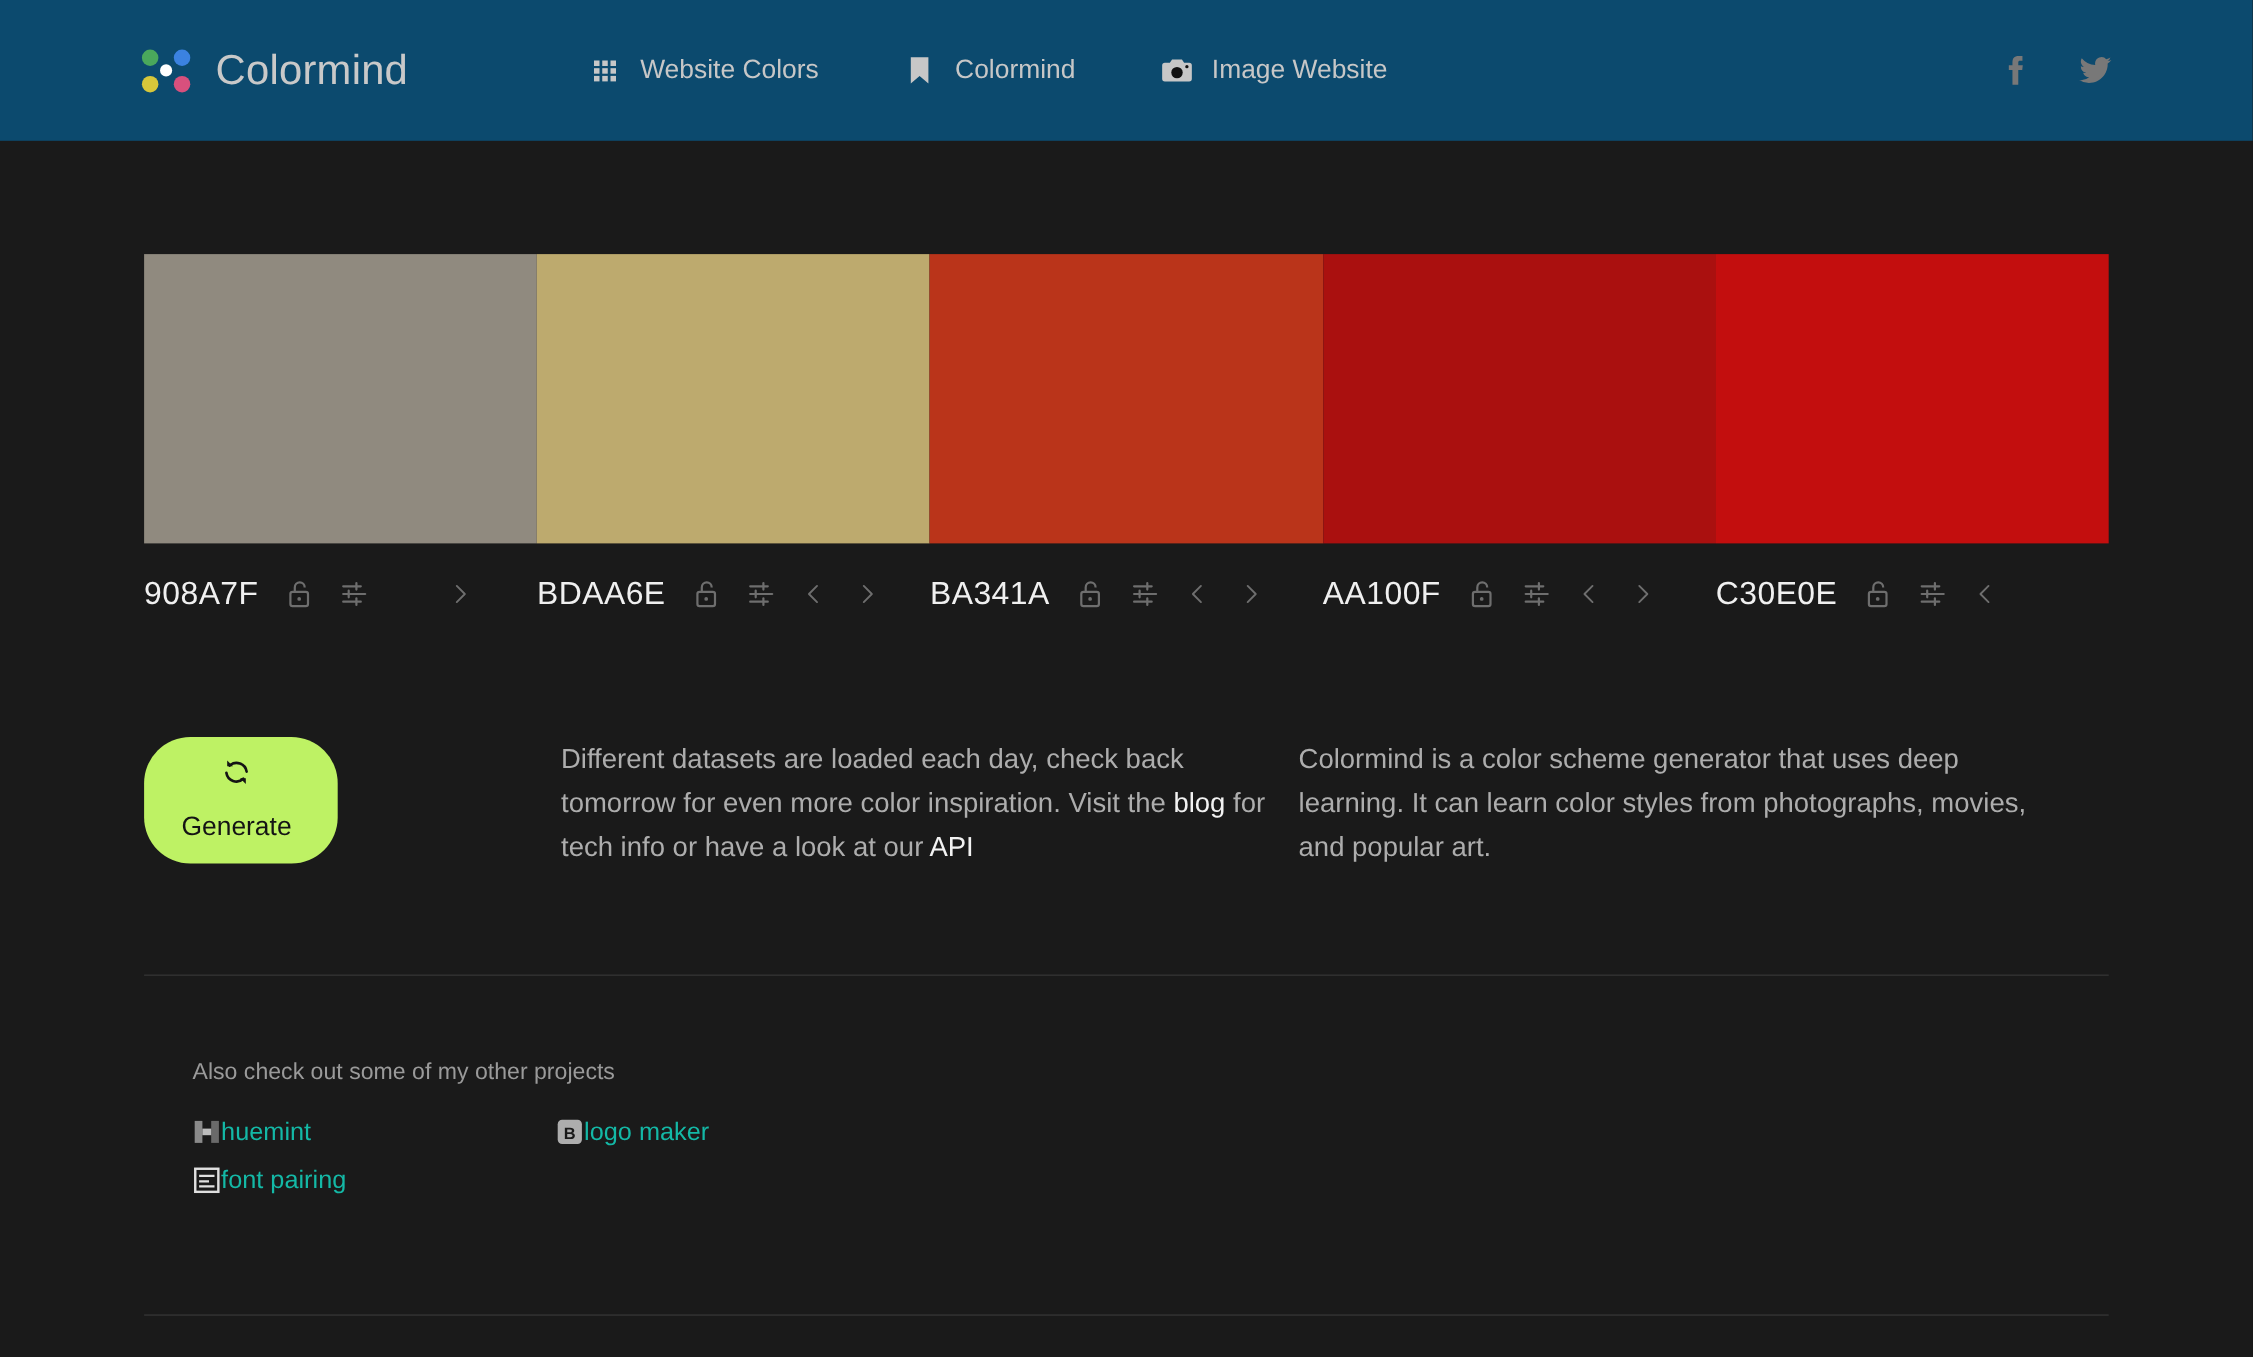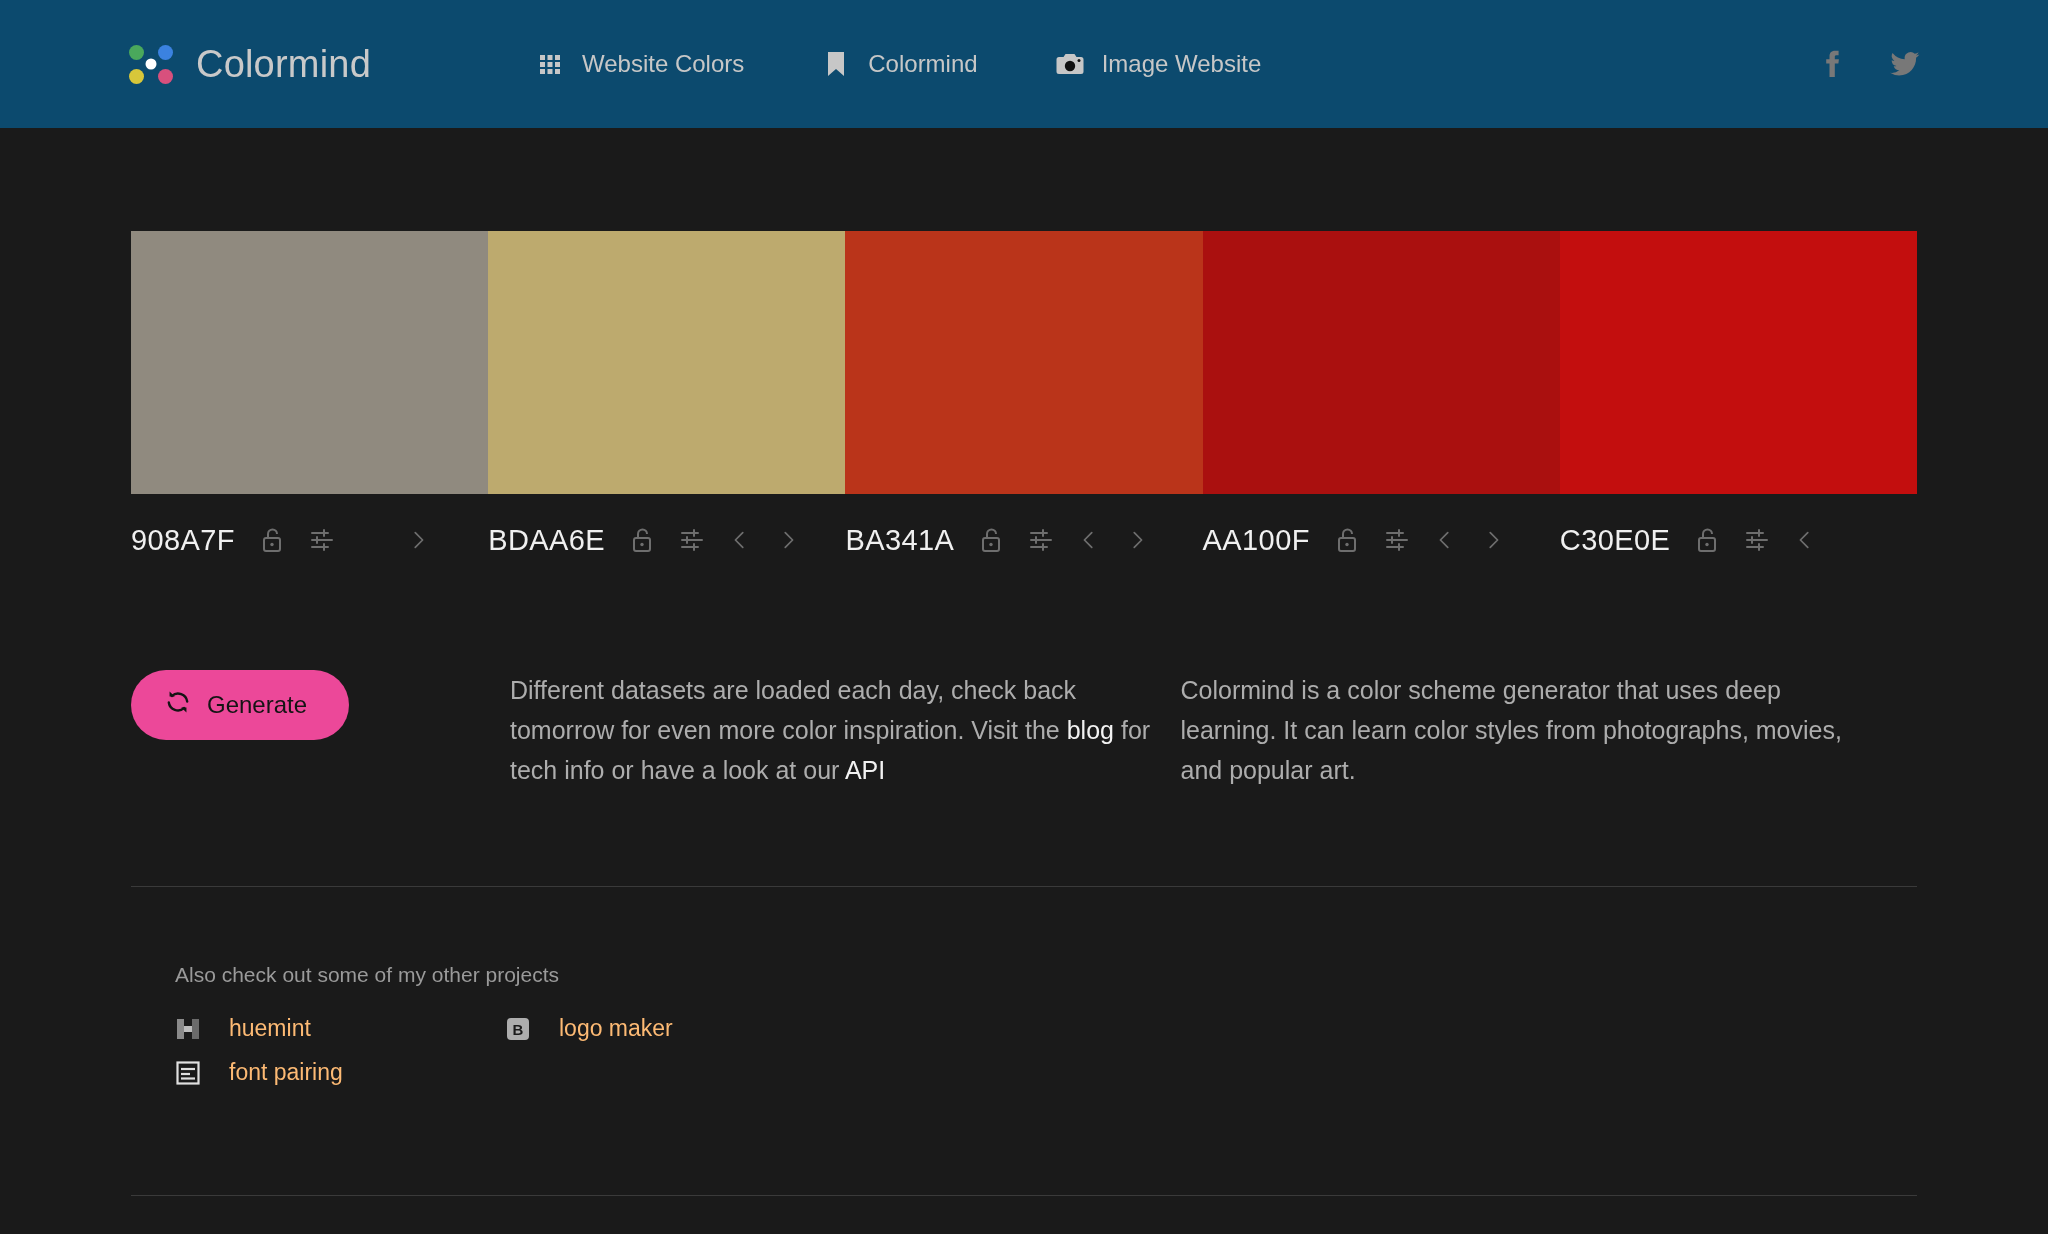--- a/index.html
+++ b/index.html
@@ -112,28 +112,29 @@
   .info-row {
     display: flex;
     margin-top: 110px;
     align-items: flex-start;
   }
   .gen-col { width: 350px; flex: 0 0 350px; }
   .generate-btn {
     display: inline-flex;
     align-items: center;
     gap: 16px;
-    background: #ec4899;
+    background: #bef264;
     color: #141414;
     border: none;
     border-radius: 42px;
     padding: 19px 42px 19px 34px;
     font-size: 24px;
     font-family: "Liberation Sans", sans-serif;
     cursor: pointer;
+    flex-direction: column;
   }
   .info-col {
     flex: 1 1 0;
     font-size: 25px;
     line-height: 40px;
     color: #adadad;
     padding-right: 66px;
   }
   .info-col.second { padding-left: 29px; padding-right: 0; }
   .info-col a { color: #f2f2f2; text-decoration: none; cursor: pointer; }
@@ -150,23 +151,23 @@
   .projects-title { font-size: 21px; color: #9a9a9a; }
   .projects-grid {
     margin-top: 28px;
     display: grid;
     grid-template-columns: 330px auto;
     row-gap: 17px;
   }
   .project {
     display: flex;
     align-items: center;
-    gap: 28px;
+    gap: 0;
     font-size: 23px;
-    color: #fdba74;
+    color: #14b8a6;
     cursor: pointer;
     text-align: right;
   }
   .proj-ico { width: 26px; height: 26px; display: flex; align-items: center; justify-content: center; flex: 0 0 auto; }
 </style>
 </head>
 <body>
 
 <div class="header">
 

